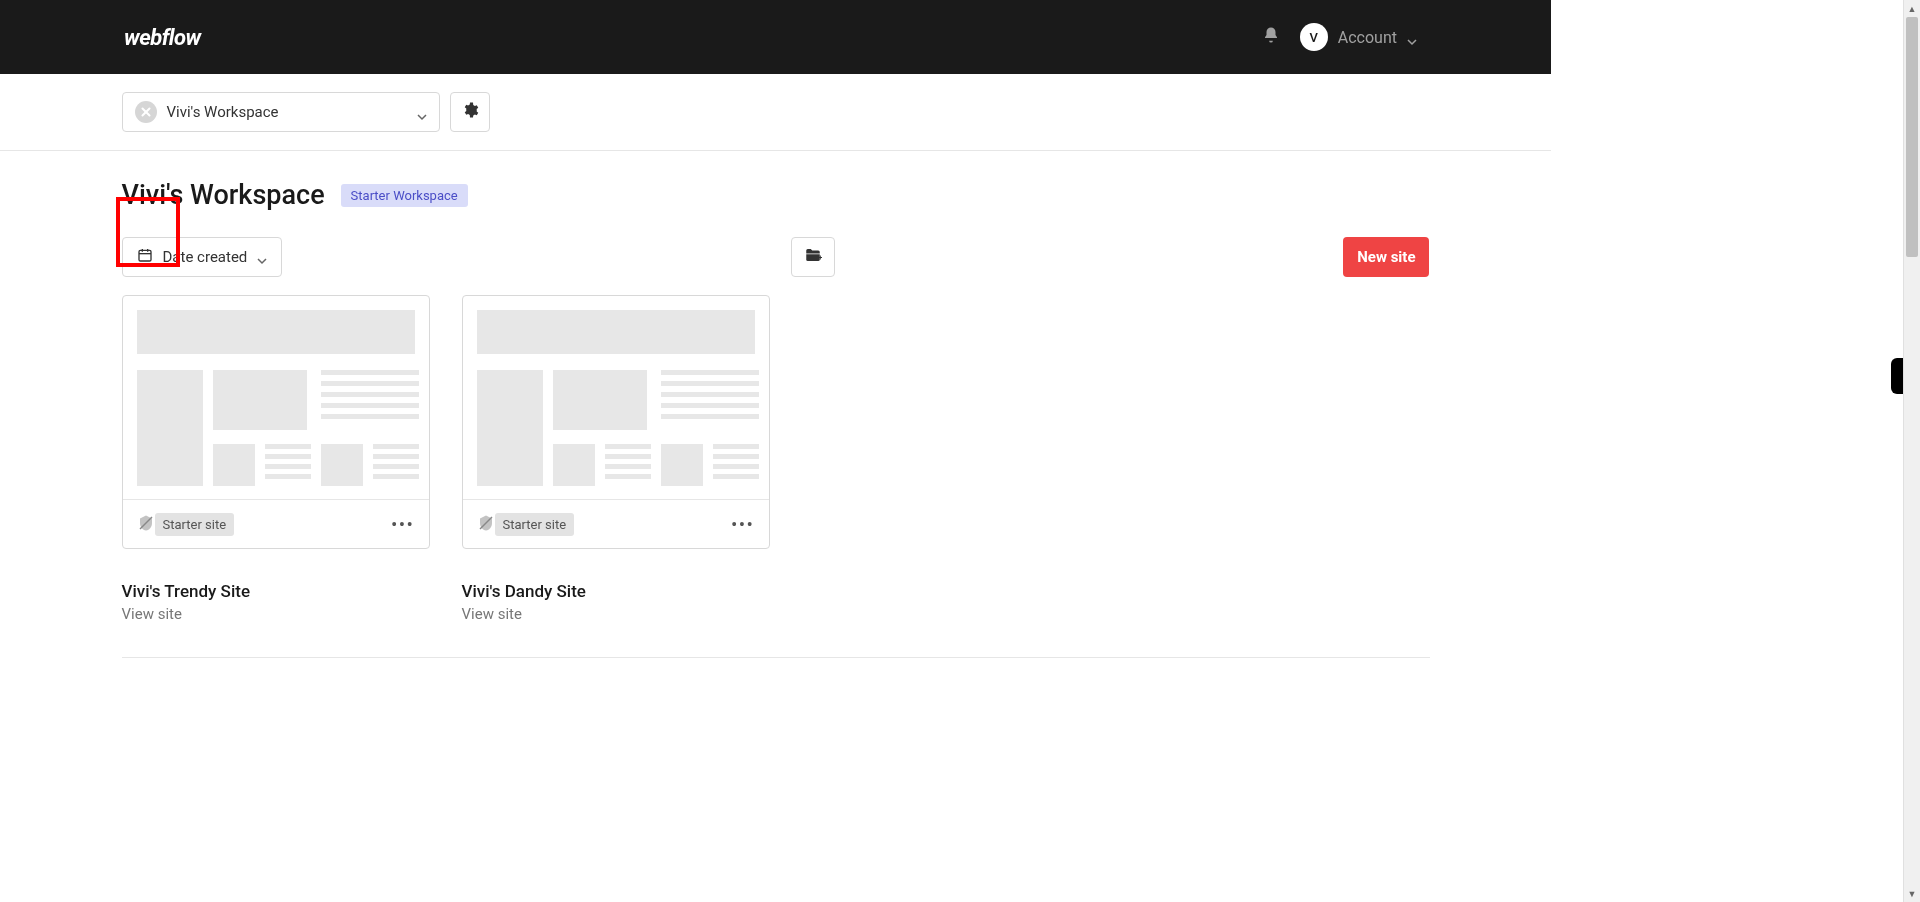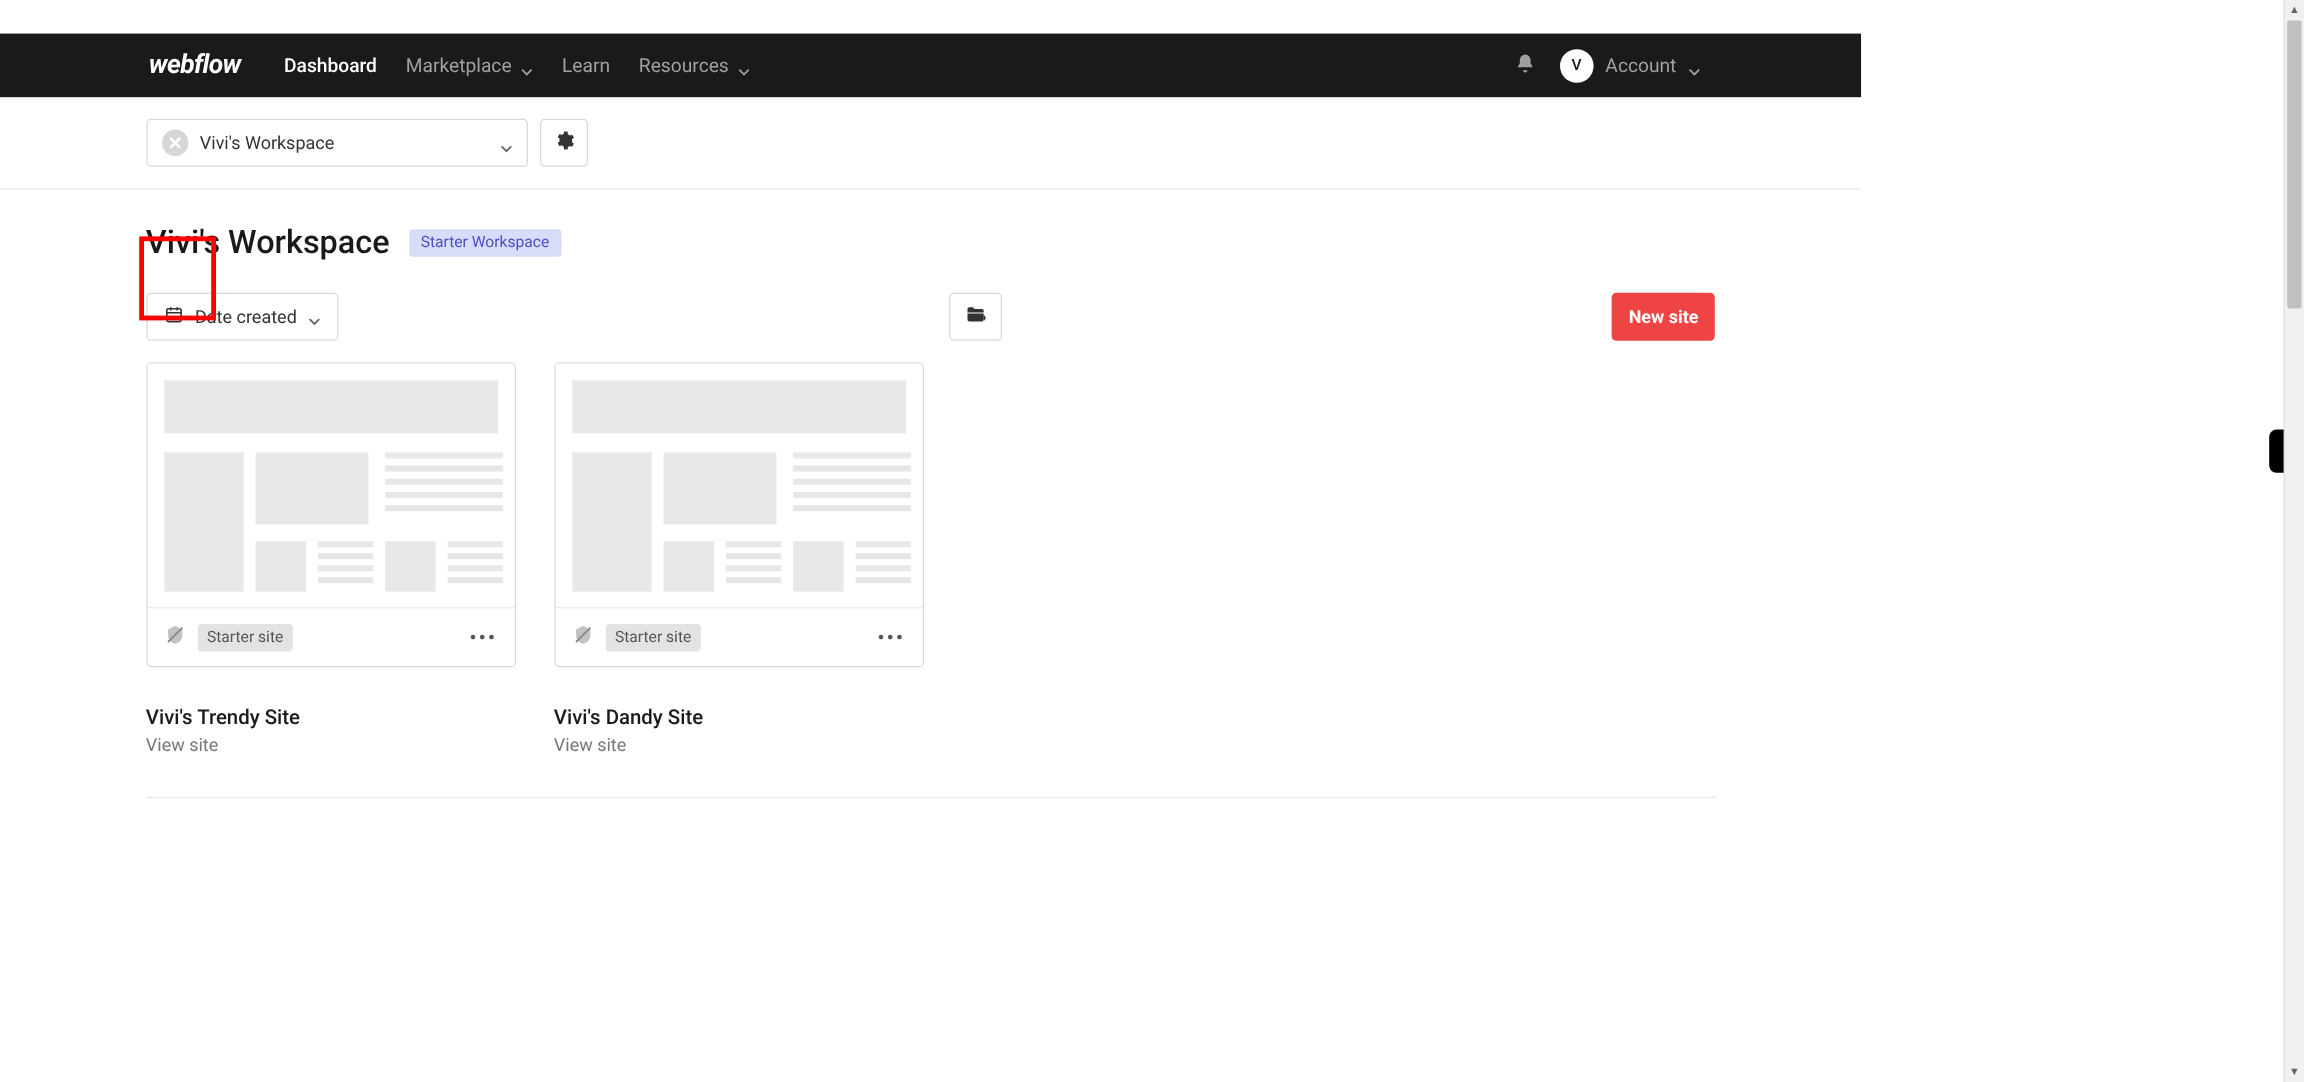--- a/index.html
+++ b/index.html
@@ -14,26 +14,25 @@
   }
   .viewport {
     width: 1551px;
     height: 902px;
     overflow-y: auto;
     position: relative;
   }
   
   .topnav {
     background: #1a1a1a;
-    height: 53px;
+    height: 74px;
     display: flex;
     align-items: center;
     padding: 0 24px;
     justify-content: space-between;
-    margin-top: 28px;
   }
   .topnav-left { display: flex; align-items: center; gap: 28px; }
   .logo {
     color: #fff;
     font-weight: 700;
     font-size: 22px;
     font-style: italic;
     letter-spacing: -0.5px;
     margin-left: 100px;
   }
@@ -189,21 +188,21 @@
   .sk-row2 { display: flex; gap: 10px; }
   .sk-sq { width: 42px; height: 42px; background: #e7e7e7; }
   .sk-mini-lines { display: flex; flex-direction: column; gap: 5px; width: 46px; }
   .sk-mini-line { height: 5px; background: #e7e7e7; }
   .sk-right-col { display: flex; flex-direction: column; gap: 14px; }
 
   .card-footer {
     height: 48px; display: flex; align-items: center; justify-content: space-between;
     padding: 0 14px;
   }
-  .card-footer-left { display: flex; align-items: center; gap: 10px; }
+  .card-footer-left { display: flex; align-items: flex-end; }
   .status-icon { color: #888; }
   .pill {
     background: #e3e3e3; color: #555; font-size: 13px;
     padding: 4px 8px; border-radius: 3px;
   }
   .ellipsis { color: #555; cursor: pointer; letter-spacing: 2px; font-weight: 700; }
 
   .card-title { font-size: 17px; font-weight: 500; margin-top: 32px; color: #1a1a1a; }
   .card-link { font-size: 15px; color: #777; margin-top: 4px; cursor: pointer; }
 
@@ -220,40 +219,20 @@
 
   .hr-bottom { border-top: 1px solid #e6e6e6; margin-top: 34px; }
 </style>
 </head>
 <body>
 
 <div class="viewport">
   <div class="topnav">
     <div class="topnav-left">
       <div class="logo">webflow</div>
-      <div class="nav-links">
-        <div class="nav-link active">Dashboard</div>
-        <div class="nav-link">
-          <span>Marketplace</span>
-          <span class="chev">
-            <svg viewBox="0 0 10 10">
-                <path d="M1 3 L5 7 L9 3" stroke="#a0a0a0" stroke-width="1.5" fill="none"></path>
-              </svg>
-          </span>
-        </div>
-        <div class="nav-link">Learn</div>
-        <div class="nav-link">
-          <span>Resources</span>
-          <span class="chev">
-            <svg viewBox="0 0 10 10">
-                <path d="M1 3 L5 7 L9 3" stroke="#a0a0a0" stroke-width="1.5" fill="none"></path>
-              </svg>
-          </span>
-        </div>
-      </div>
     </div>
     <div class="topnav-right">
       <span class="bell-icon">
         <svg width="18" height="18" viewBox="0 0 24 24" fill="#a0a0a0">
             <path d="M12 2a6 6 0 0 0-6 6v4l-2 3v1h16v-1l-2-3V8a6 6 0 0 0-6-6zm0 20a2.5 2.5 0 0 0 2.5-2.5h-5A2.5 2.5 0 0 0 12 22z"></path>
           </svg>
       </span>
       <div class="account-link">
         <div class="avatar">V</div>
         <span>Account</span>

